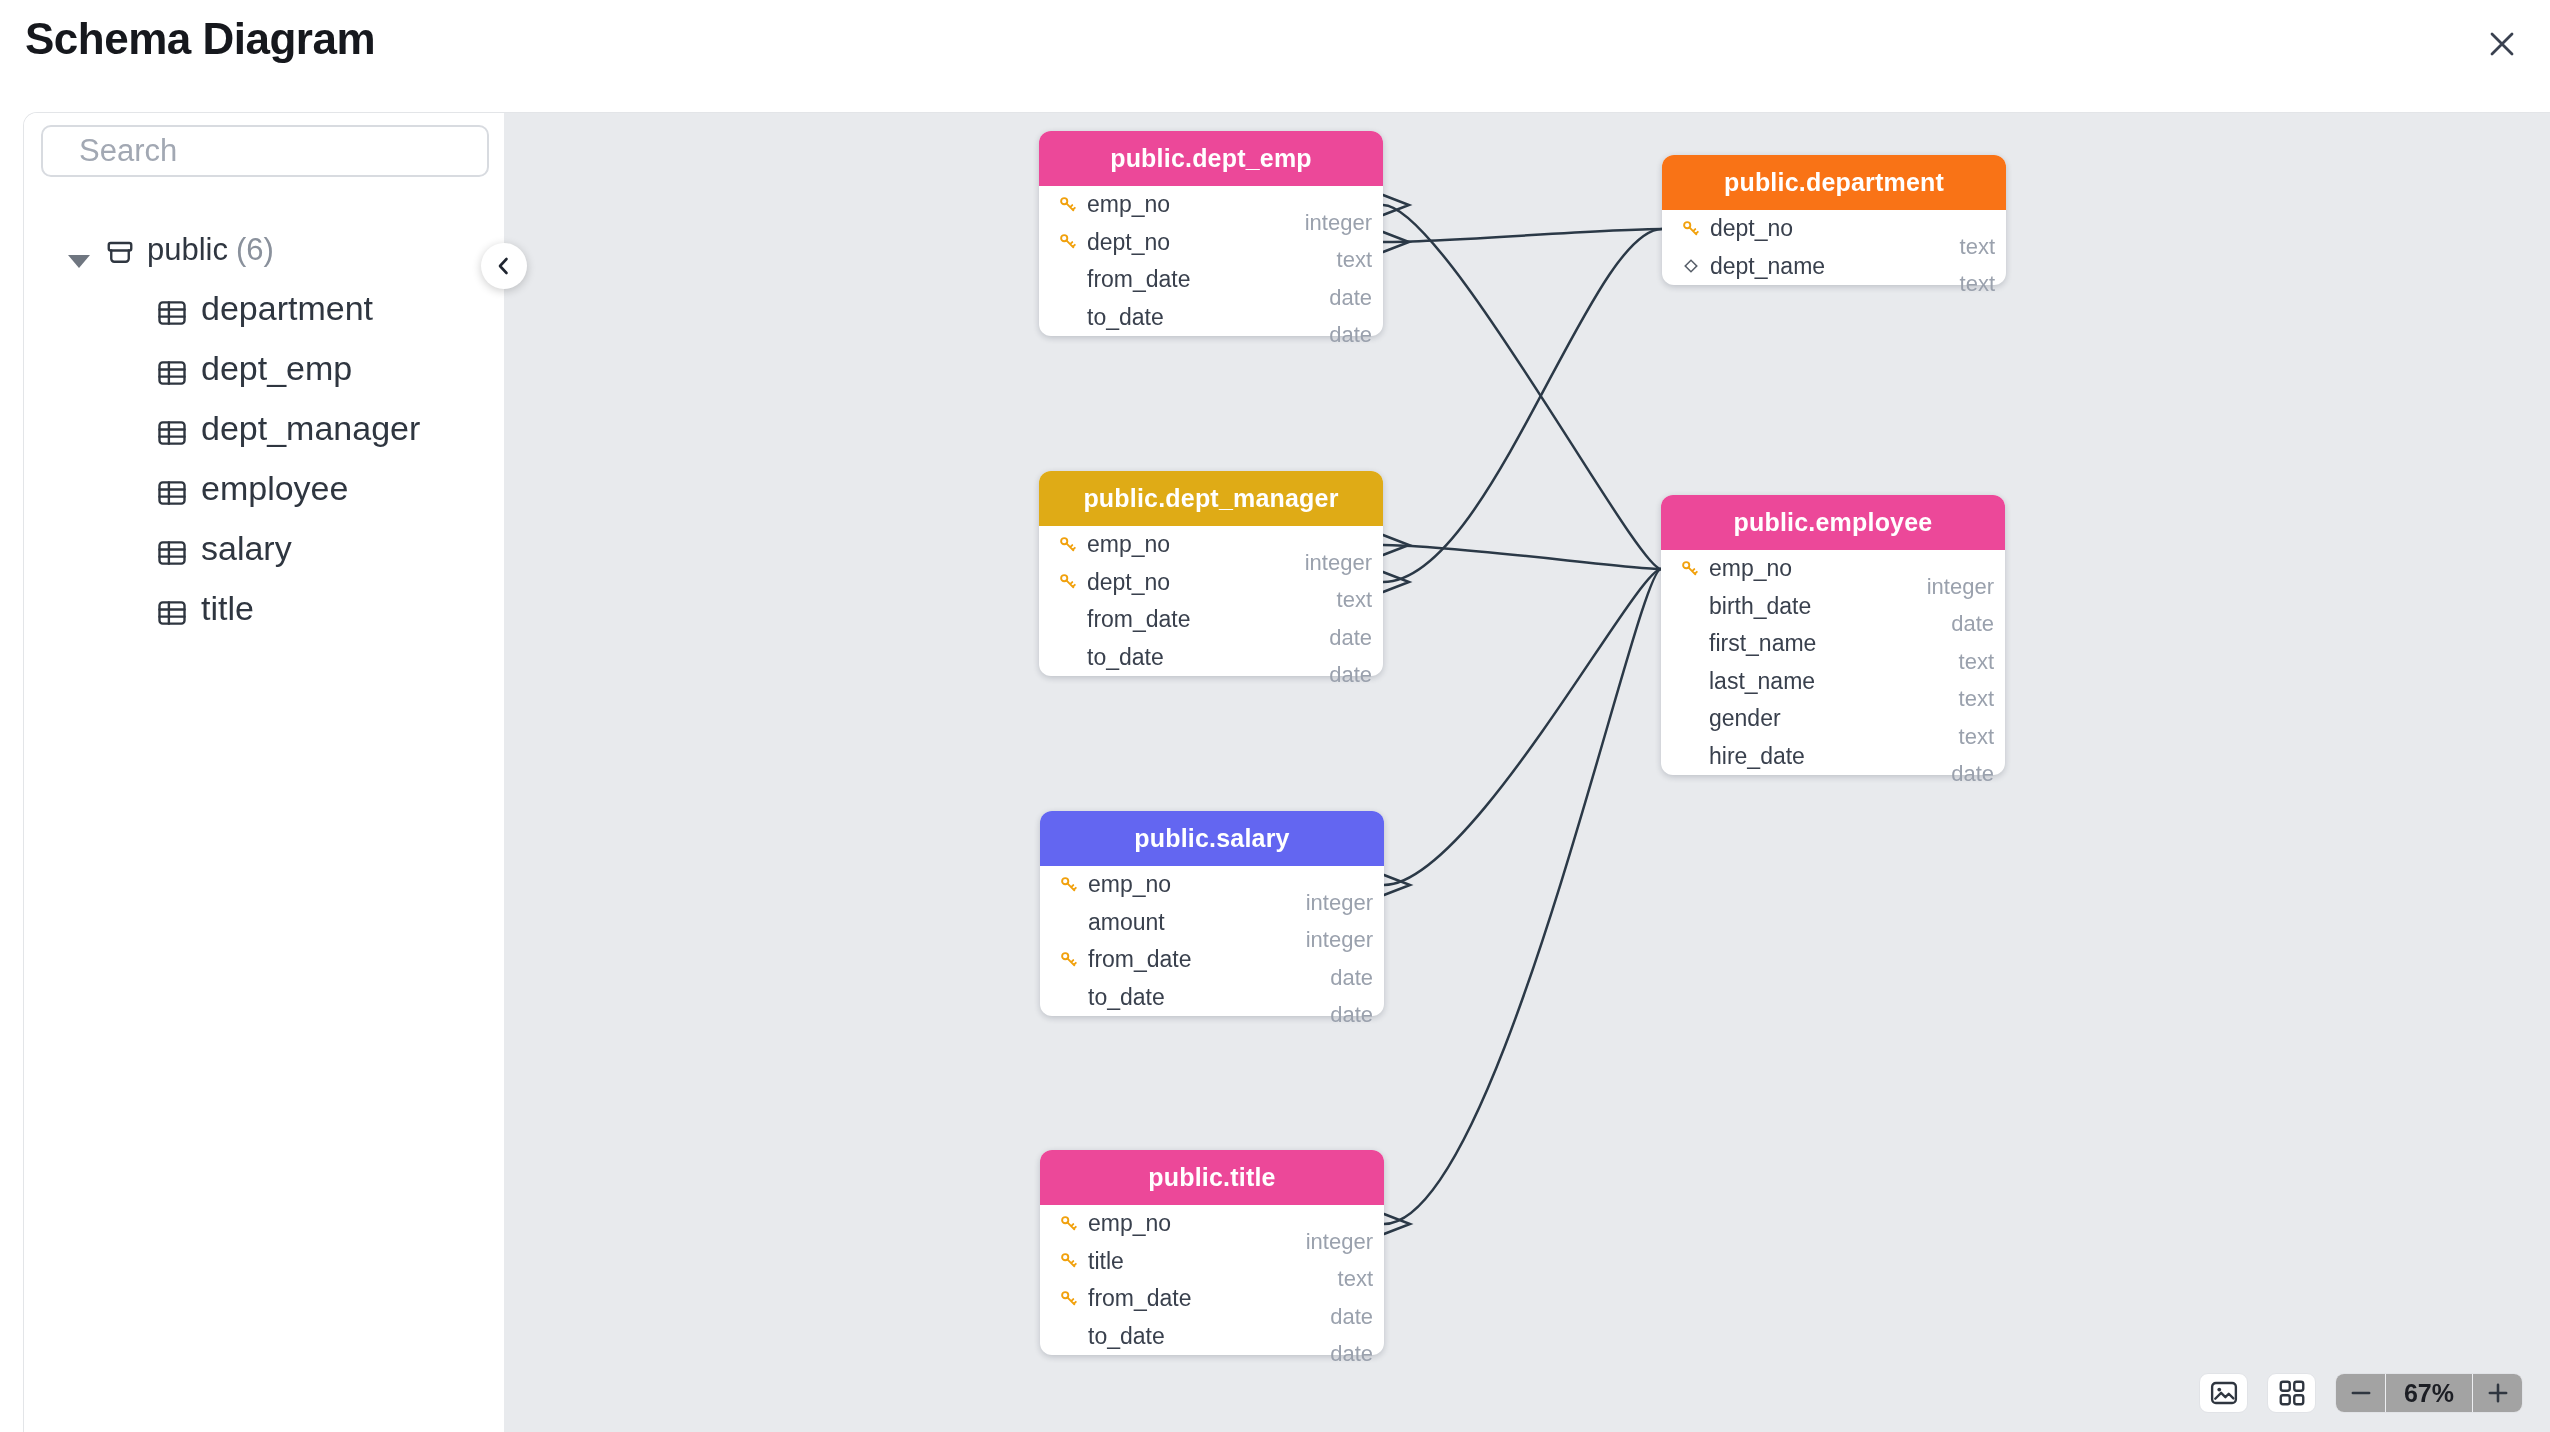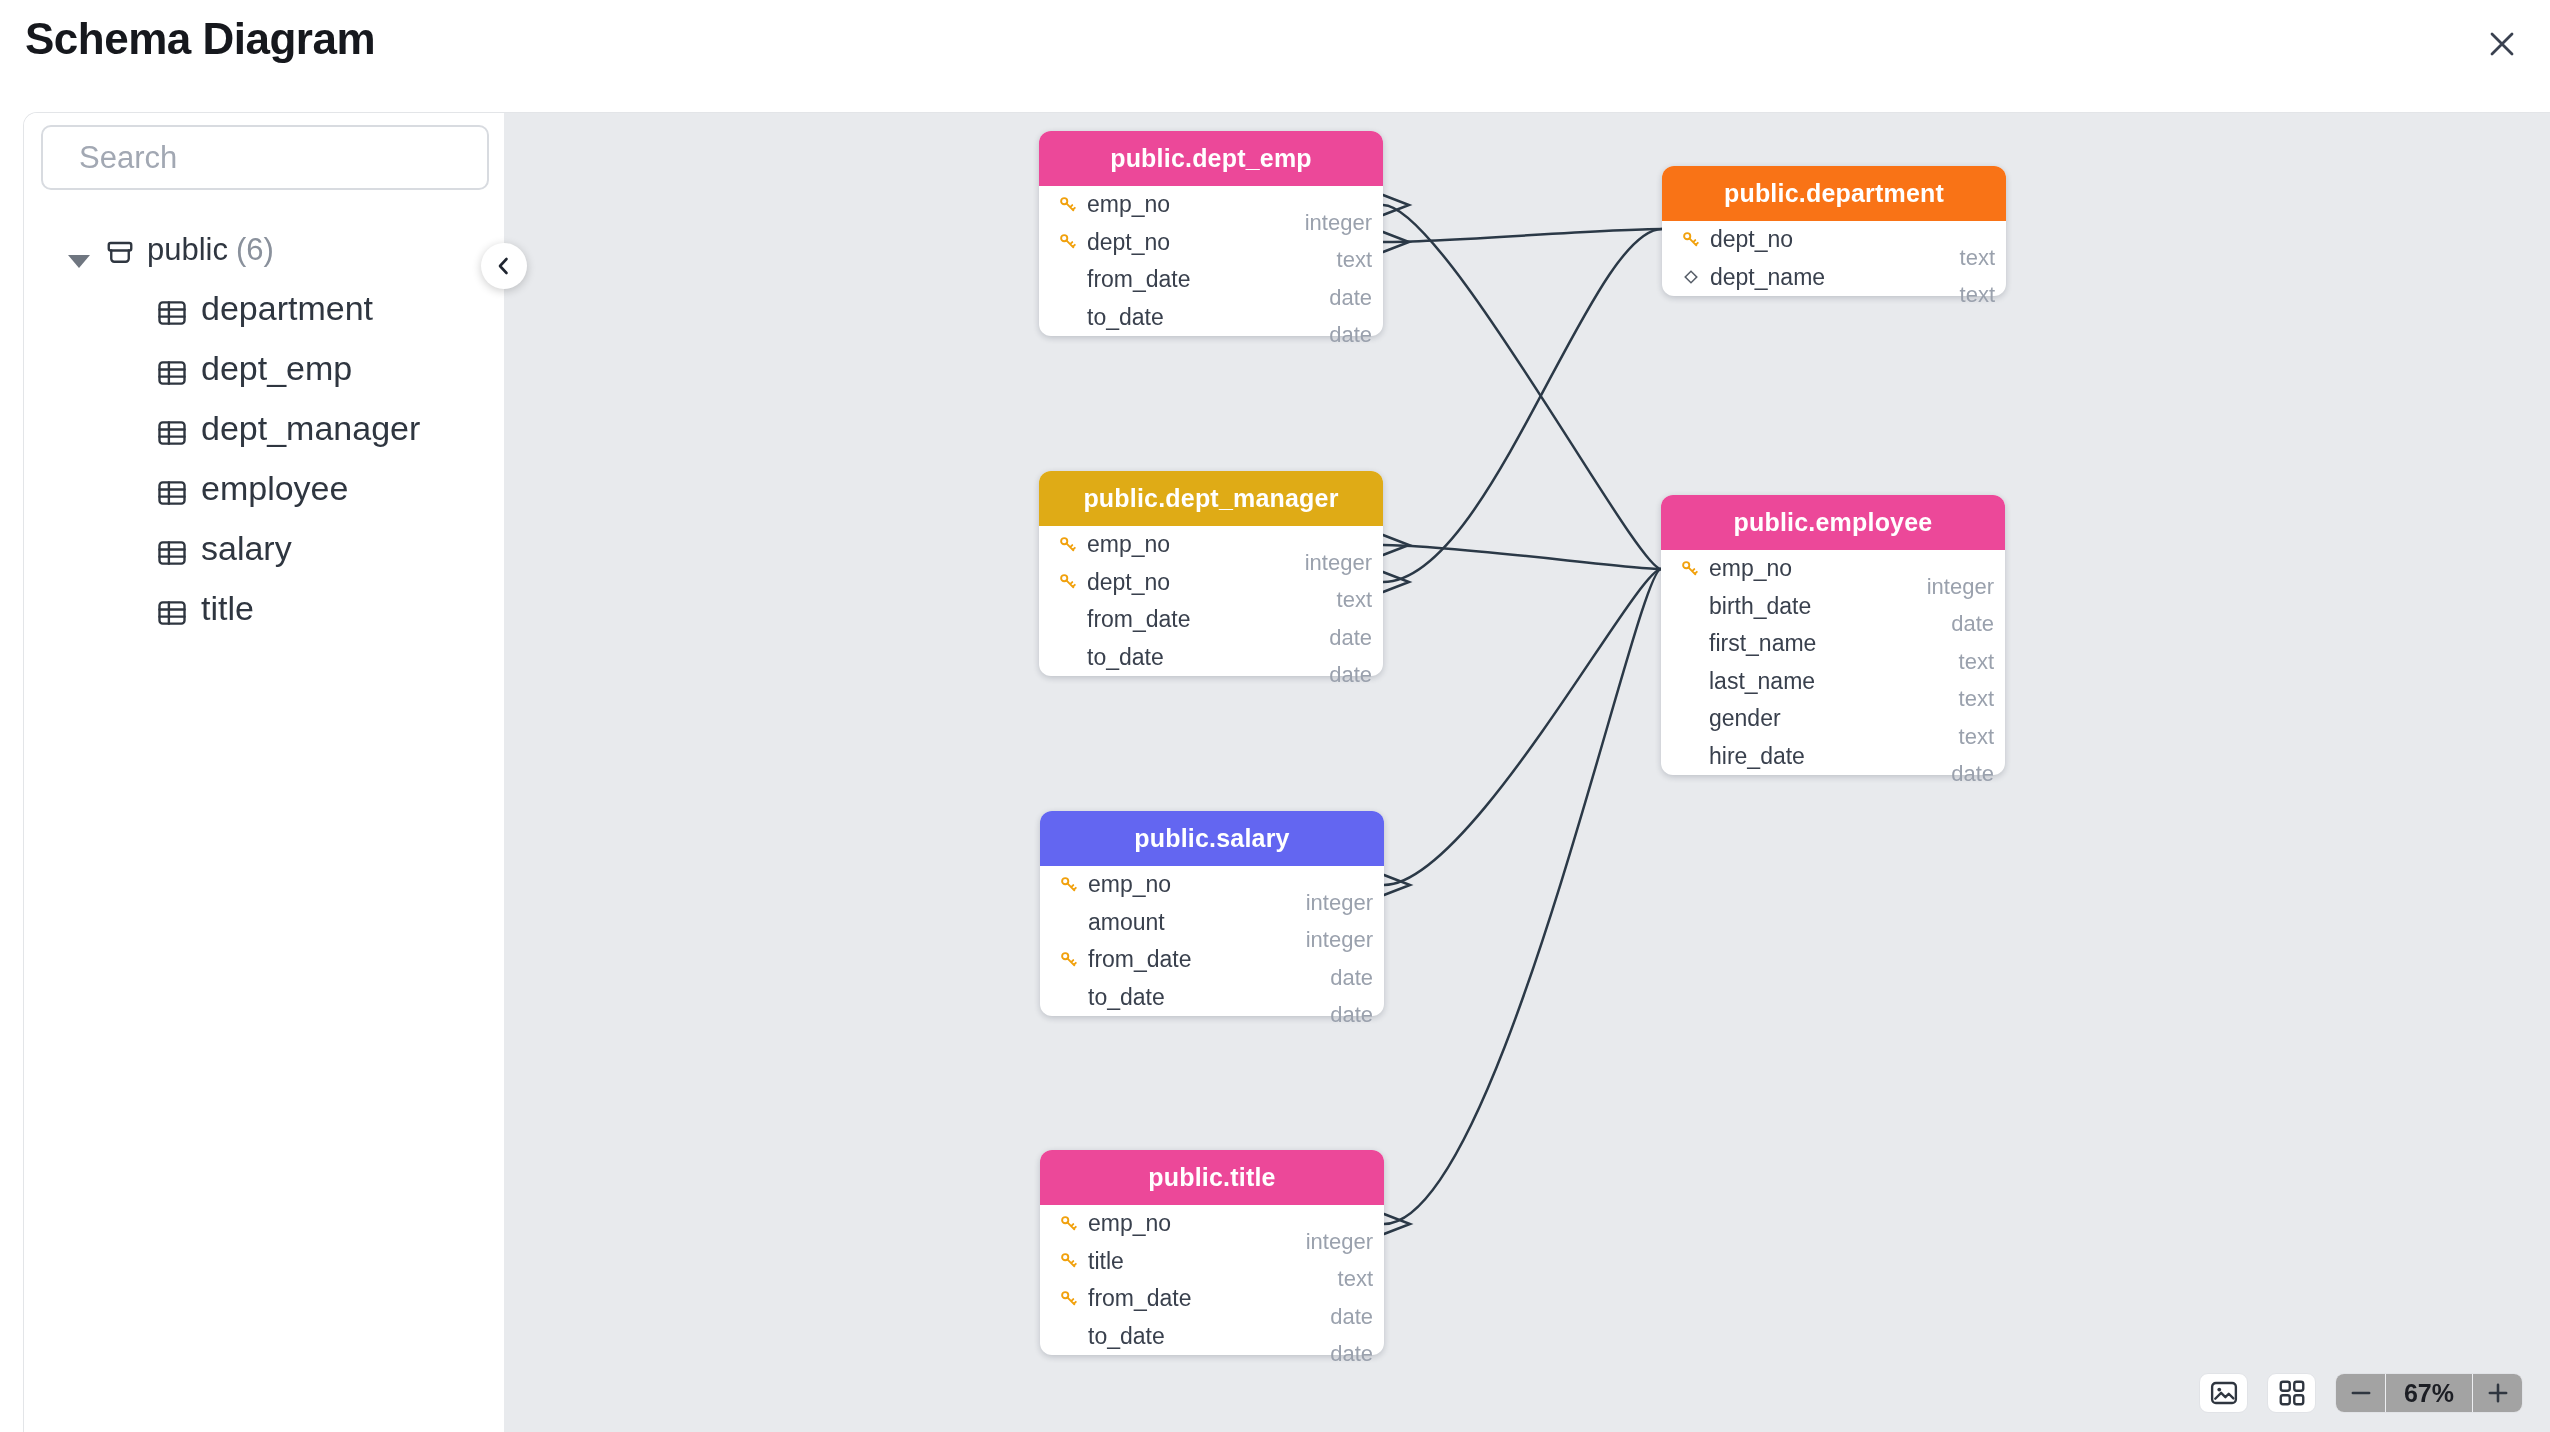--- a/index.html
+++ b/index.html
@@ -13,21 +13,21 @@
              display:flex;align-items:center;justify-content:center;cursor:pointer;background:none;border:none;padding:0;}
 
   
   .container{position:absolute;left:23px;top:112px;right:0;bottom:0;
              border:1px solid #e3e5e8;border-right:none;border-bottom:none;
              border-radius:14px 0 0 0;display:flex;overflow:hidden;}
   .sidebar{width:480px;flex:none;background:#fff;position:relative;}
   .canvas{flex:1;background:#e8eaed;position:relative;overflow:hidden;}
 
   
-  .search-box{position:absolute;left:17px;top:12px;width:448px;height:65px;
+  .search-box{position:absolute;left:17px;top:12px;width:448px;height:52px;
               border:2px solid #d8dbe0;border-radius:10px;box-sizing:border-box;
               display:flex;align-items:center;padding:0 18px;gap:16px;background:#fff;}
   .search-box input{border:none;outline:none;flex:1;font-size:31px;color:#16181d;
                     font-family:"Liberation Sans",sans-serif;background:transparent;}
   .search-box input::placeholder{color:#a2a8b3;}
 
   .tree{position:absolute;left:0;right:0;top:95px;}
   .tree-row{height:60px;display:flex;align-items:flex-end;cursor:pointer;}
   .schema-row{padding-left:44px;}
   .caret{width:0;height:0;border-left:11px solid transparent;border-right:11px solid transparent;
@@ -50,21 +50,21 @@
   .hdr-orange{background:#f97316;}
   .hdr-gold{background:#dfab16;}
   .hdr-indigo{background:#6366f1;}
   .hdr-sky{background:#ec4899;text-align:right;}
   .node-row{height:37.5px;display:flex;align-items:center;padding:0 11px 0 18px;}
   .col-icon{width:21px;height:21px;flex:none;display:flex;align-items:center;justify-content:center;}
   .col-name{font-size:23px;color:#39404d;margin-left:9px;}
   .col-type{margin-left:auto;font-size:22px;color:#9aa1ad;margin-top:36px;}
 
   .node-dept-emp{left:535px;top:18px;}
-  .node-department{left:1158px;top:53px;}
+  .node-department{left:1158px;top:42px;}
   .node-dept-manager{left:535px;top:358px;}
   .node-salary{left:536px;top:698px;}
   .node-title{left:536px;top:1037px;}
   .node-employee{left:1157px;top:382px;text-align:right;}
 
   .edges-svg{position:absolute;left:0;top:0;z-index:1;}
 
   
   .canvas-controls{position:absolute;right:27px;bottom:19px;display:flex;gap:19px;height:40px;z-index:5;}
   .icon-btn{width:49px;background:#fff;border:1px solid #e1e3e7;border-radius:9px;

